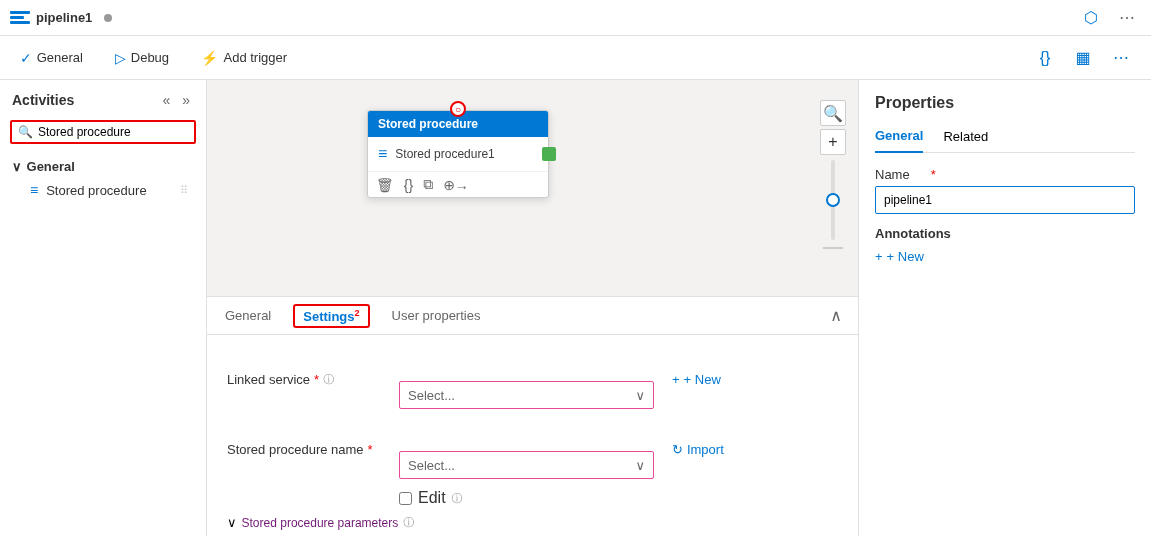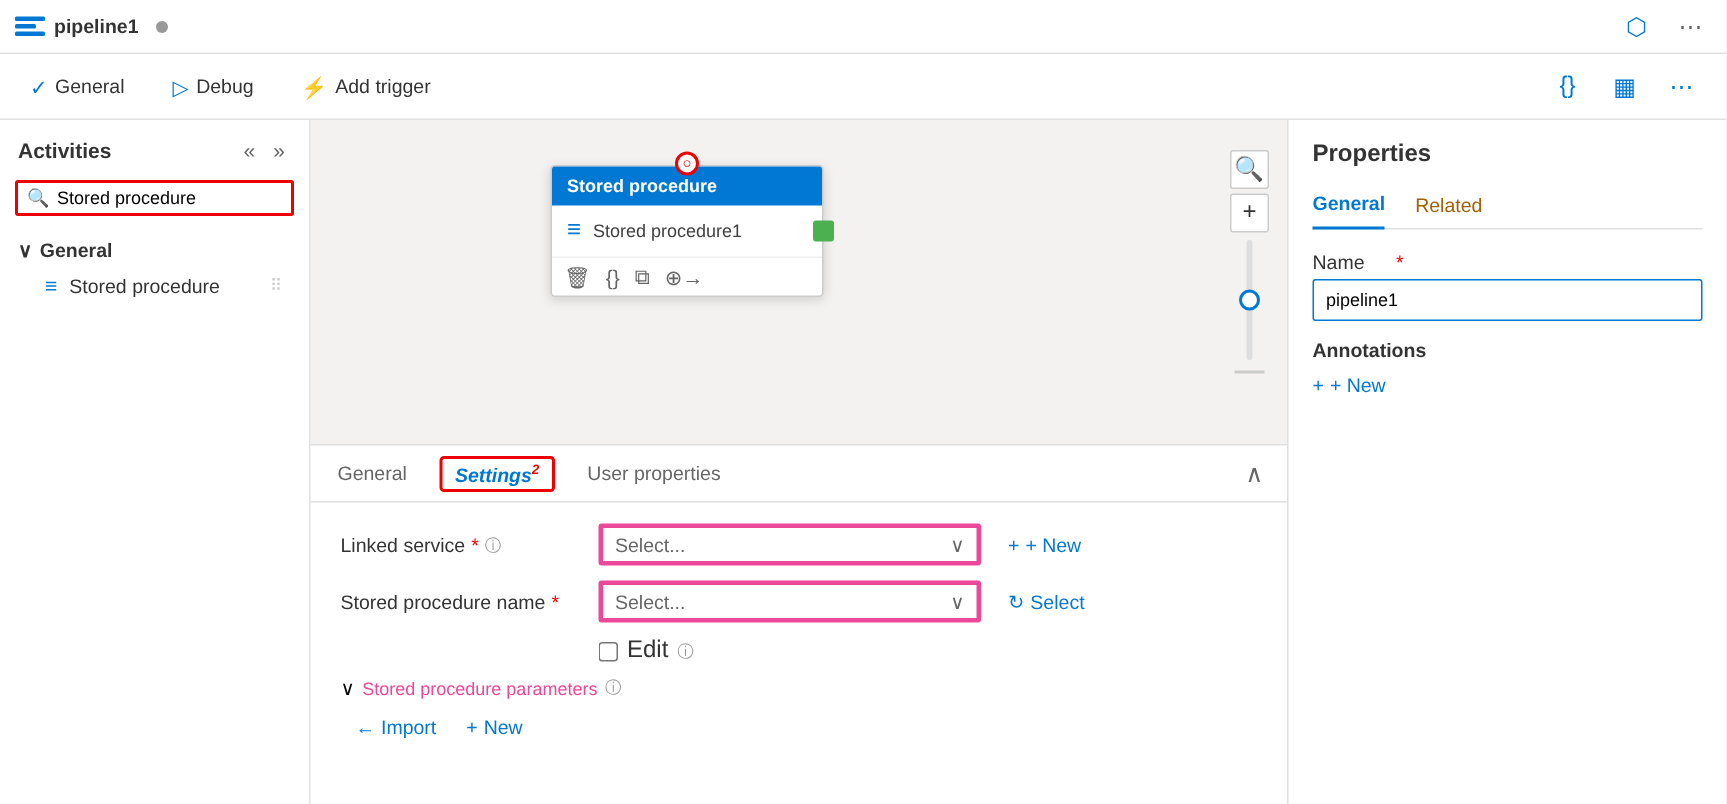--- a/index.html
+++ b/index.html
@@ -256,51 +256,52 @@
       display: flex;
       align-items: center;
       gap: 4px;
       flex-shrink: 0;
     }
     .form-label .required { color: #e00; }
     .info-icon { color: #999; font-size: 11px; }
     .form-select {
       width: 255px;
       height: 28px;
-      border: 3px solid #ec4899;
+      border: 1px solid #ec4899;
       border-radius: 2px;
       font-size: 12px;
       color: #666;
       padding: 0 8px;
       display: flex;
       align-items: center;
       justify-content: space-between;
       cursor: pointer;
       background: #fff;
+      margin-top: 32px;
     }
     .form-select-arrow { color: #666; }
     .new-btn {
       display: flex; align-items: center; gap: 4px; color: #0078d4; font-size: 12px; cursor: pointer; border: none; background: transparent; padding: 3px 6px;
     }
     .refresh-btn {
       display: flex; align-items: center; gap: 4px; color: #0078d4; font-size: 12px; cursor: pointer; border: none; background: transparent; padding: 3px 6px;
     }
     .edit-row {
       display: flex;
       align-items: center;
       gap: 6px;
       margin-left: 172px;
       margin-bottom: 8px;
     }
     .edit-checkbox { width: 13px; height: 13px; border: 1px solid #666; }
     .edit-label { font-size: 16px; color: #333; }
     .section-header {
       display: flex; align-items: center; gap: 5px; margin-bottom: 8px; cursor: pointer;
     }
-    .section-header-text { font-size: 12px; font-weight: 500; color: #ec4899; }
+    .section-header-text { font-size: 12px; font-weight: 500; color: #701a75; }
     .section-info { color: #999; font-size: 11px; }
     .action-row {
       display: flex; gap: 14px; margin-left: 10px;
     }
     .import-btn {
       display: flex; align-items: center; gap: 4px; color: #0078d4; font-size: 12px; cursor: pointer; border: none; background: transparent;
     }
 
     
     .properties-panel {
@@ -310,21 +311,21 @@
       display: flex;
       flex-direction: column;
       padding: 14px 16px;
       overflow-y: auto;
     }
     .props-title { font-size: 16px; font-weight: 600; color: #333; margin-bottom: 12px; }
     .props-tabs {
       display: flex; gap: 20px; margin-bottom: 14px; border-bottom: 1px solid #e0e0e0;
     }
     .props-tab {
-      font-size: 13px; color: #a16207; cursor: pointer; padding: 4px 0 8px; border-bottom: 2px solid transparent; margin-bottom: -1px; border: none; background: transparent;
+      font-size: 13px; color: #000000; cursor: pointer; padding: 4px 0 8px; border-bottom: 2px solid transparent; margin-bottom: -1px; border: none; background: transparent;
     }
     .props-tab.active {
       color: #0078d4; border-bottom: 2px solid #0078d4; font-weight: 600;
     }
     .props-field { margin-bottom: 12px; }
     .props-field-label { font-size: 12px; color: #333; margin-bottom: 4px; display: flex; align-items: flex-start; gap: 21px; }
     .props-field-label .required { color: #e00; }
     .props-input {
       width: 100%;
       height: 28px;
@@ -443,21 +444,21 @@
         <div class="zoom-slider">
           <div class="zoom-slider-handle"></div>
         </div>
         <div class="zoom-divider"></div>
       </div>
     </div>
 
     <div class="bottom-panel">
       <div class="bottom-panel-tabs">
         <button class="tab-btn">General</button>
-        <button class="tab-btn highlighted active" style="color:#0078d4; border:2px solid #e00; border-radius:3px; padding:2px 8px;font-style:italic;">Settings<sup style="font-size:9px;color:#e00;vertical-align:super;">2</sup></button>
+        <button class="tab-btn highlighted active" style="color:#0078d4; border:2px solid #e00; border-radius:3px; padding:2px 8px;">Settings<sup style="font-size:9px;color:#e00;vertical-align:super;">2</sup></button>
         <button class="tab-btn">User properties</button>
         <button class="tab-close-btn">∧</button>
       </div>
       <div class="bottom-panel-content">
 
         <div class="form-row">
           <div class="form-label">
             <span>Linked service</span>
             <span class="required">*</span>
             <span class="info-icon">ⓘ</span>
@@ -476,21 +477,21 @@
           <div class="form-label">
             <span>Stored procedure name</span>
             <span class="required">*</span>
           </div>
           <div class="form-select">
             <span>Select...</span>
             <span class="form-select-arrow">∨</span>
           </div>
           <button class="refresh-btn">
             <span>↻</span>
-            <span>Select</span>
+            <span>Import</span>
           </button>
         </div>
 
         <div class="edit-row">
           <input type="checkbox" class="edit-checkbox" style="">
           <span class="edit-label">Edit</span>
           <span class="info-icon">ⓘ</span>
         </div>
 
         <div class="section-header">

